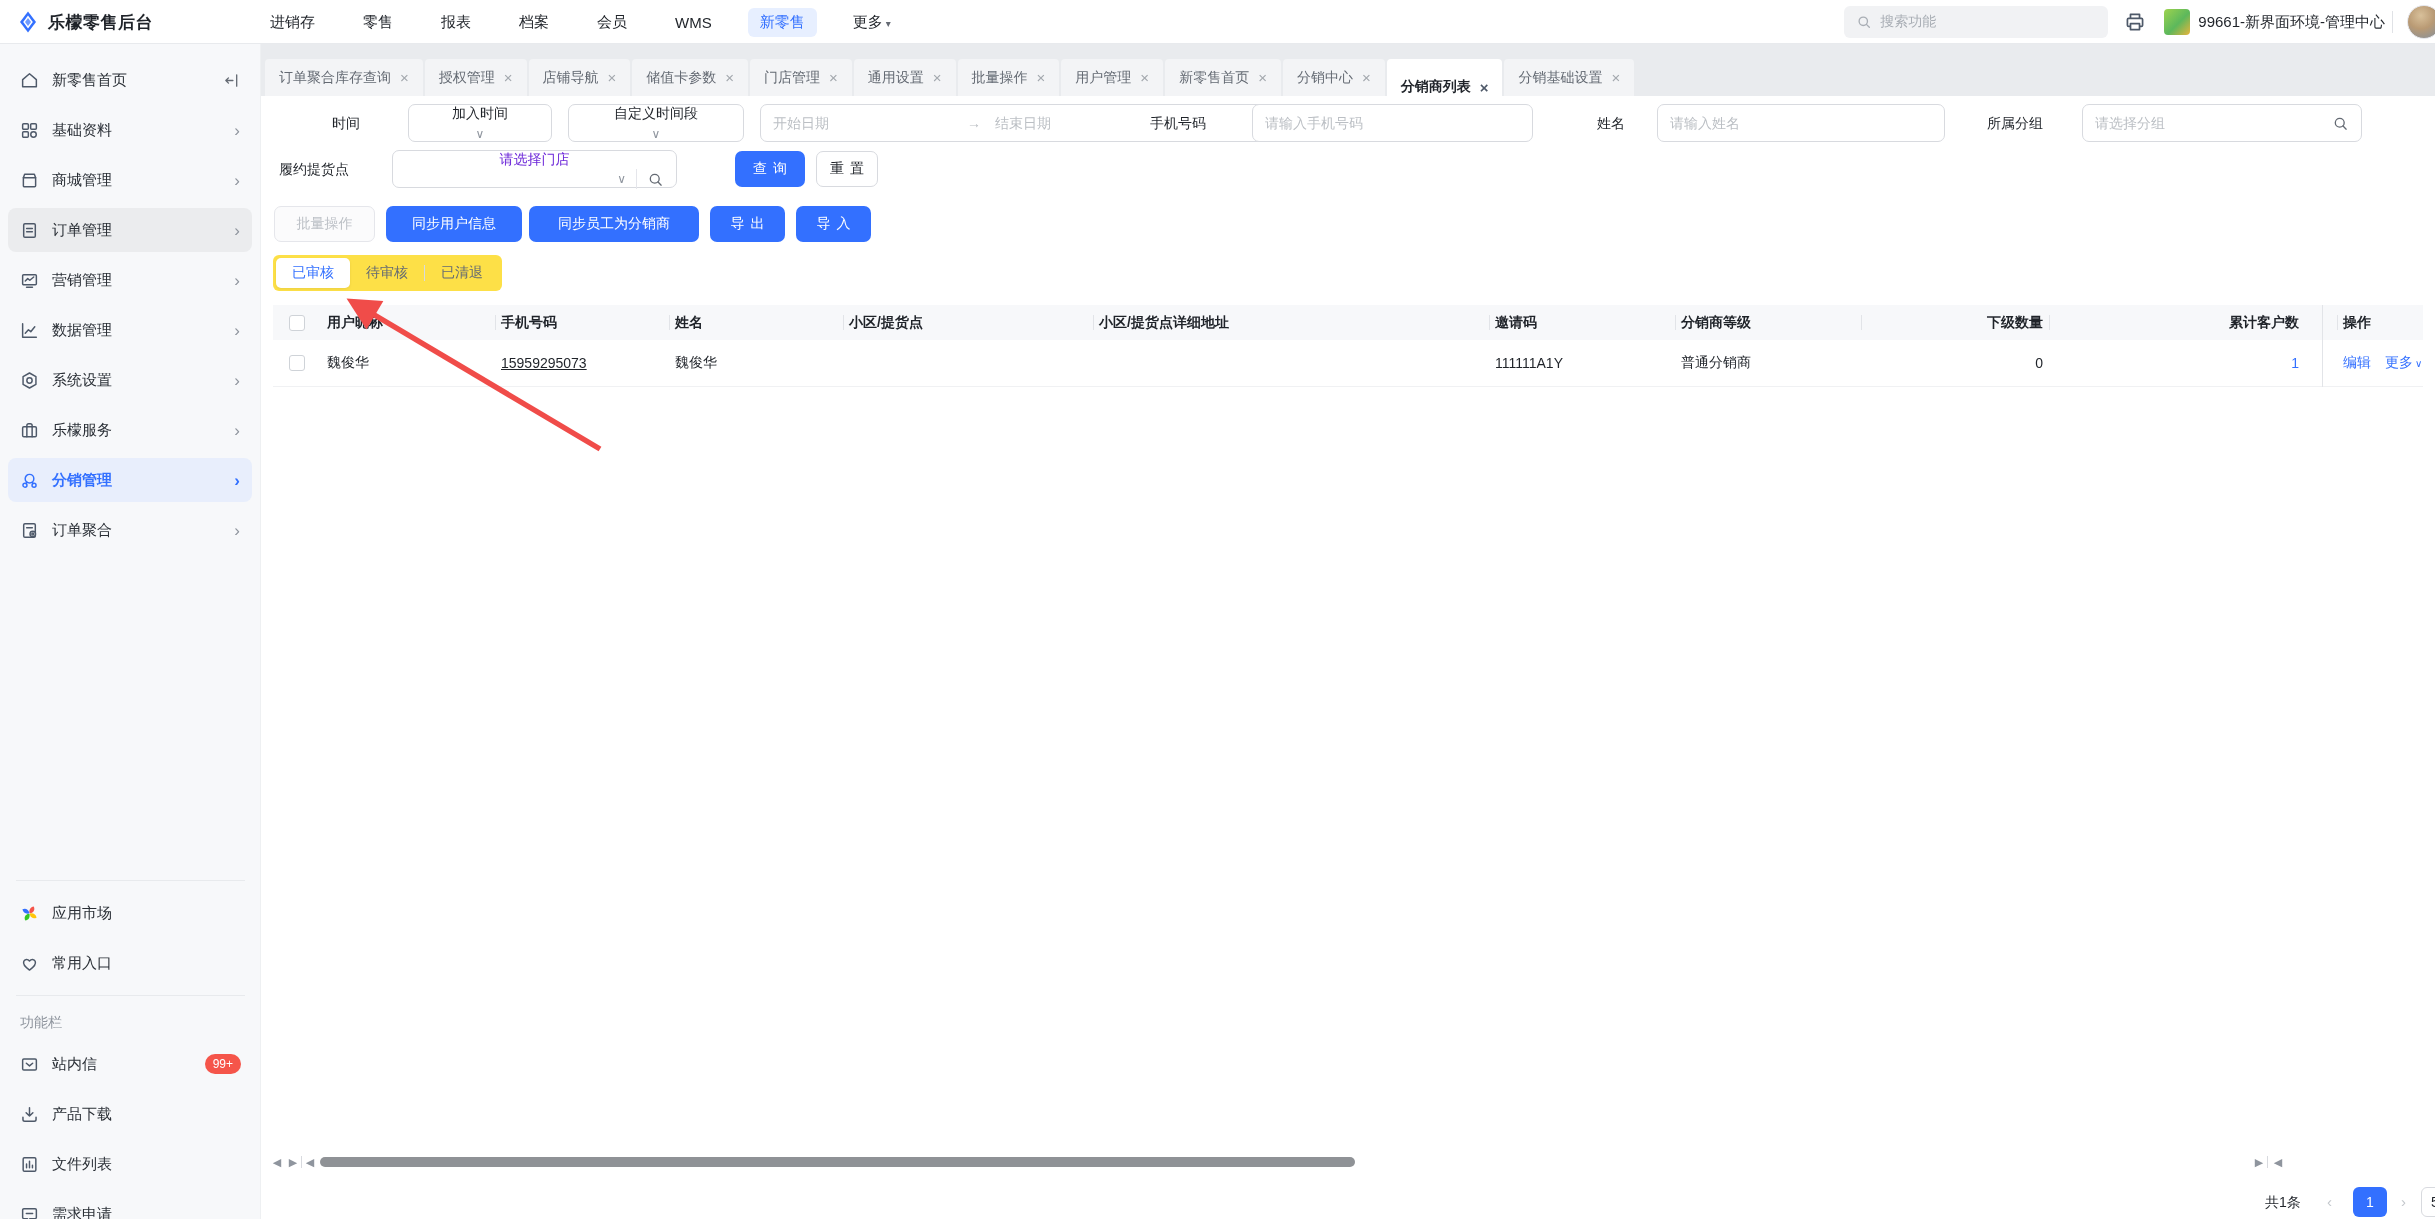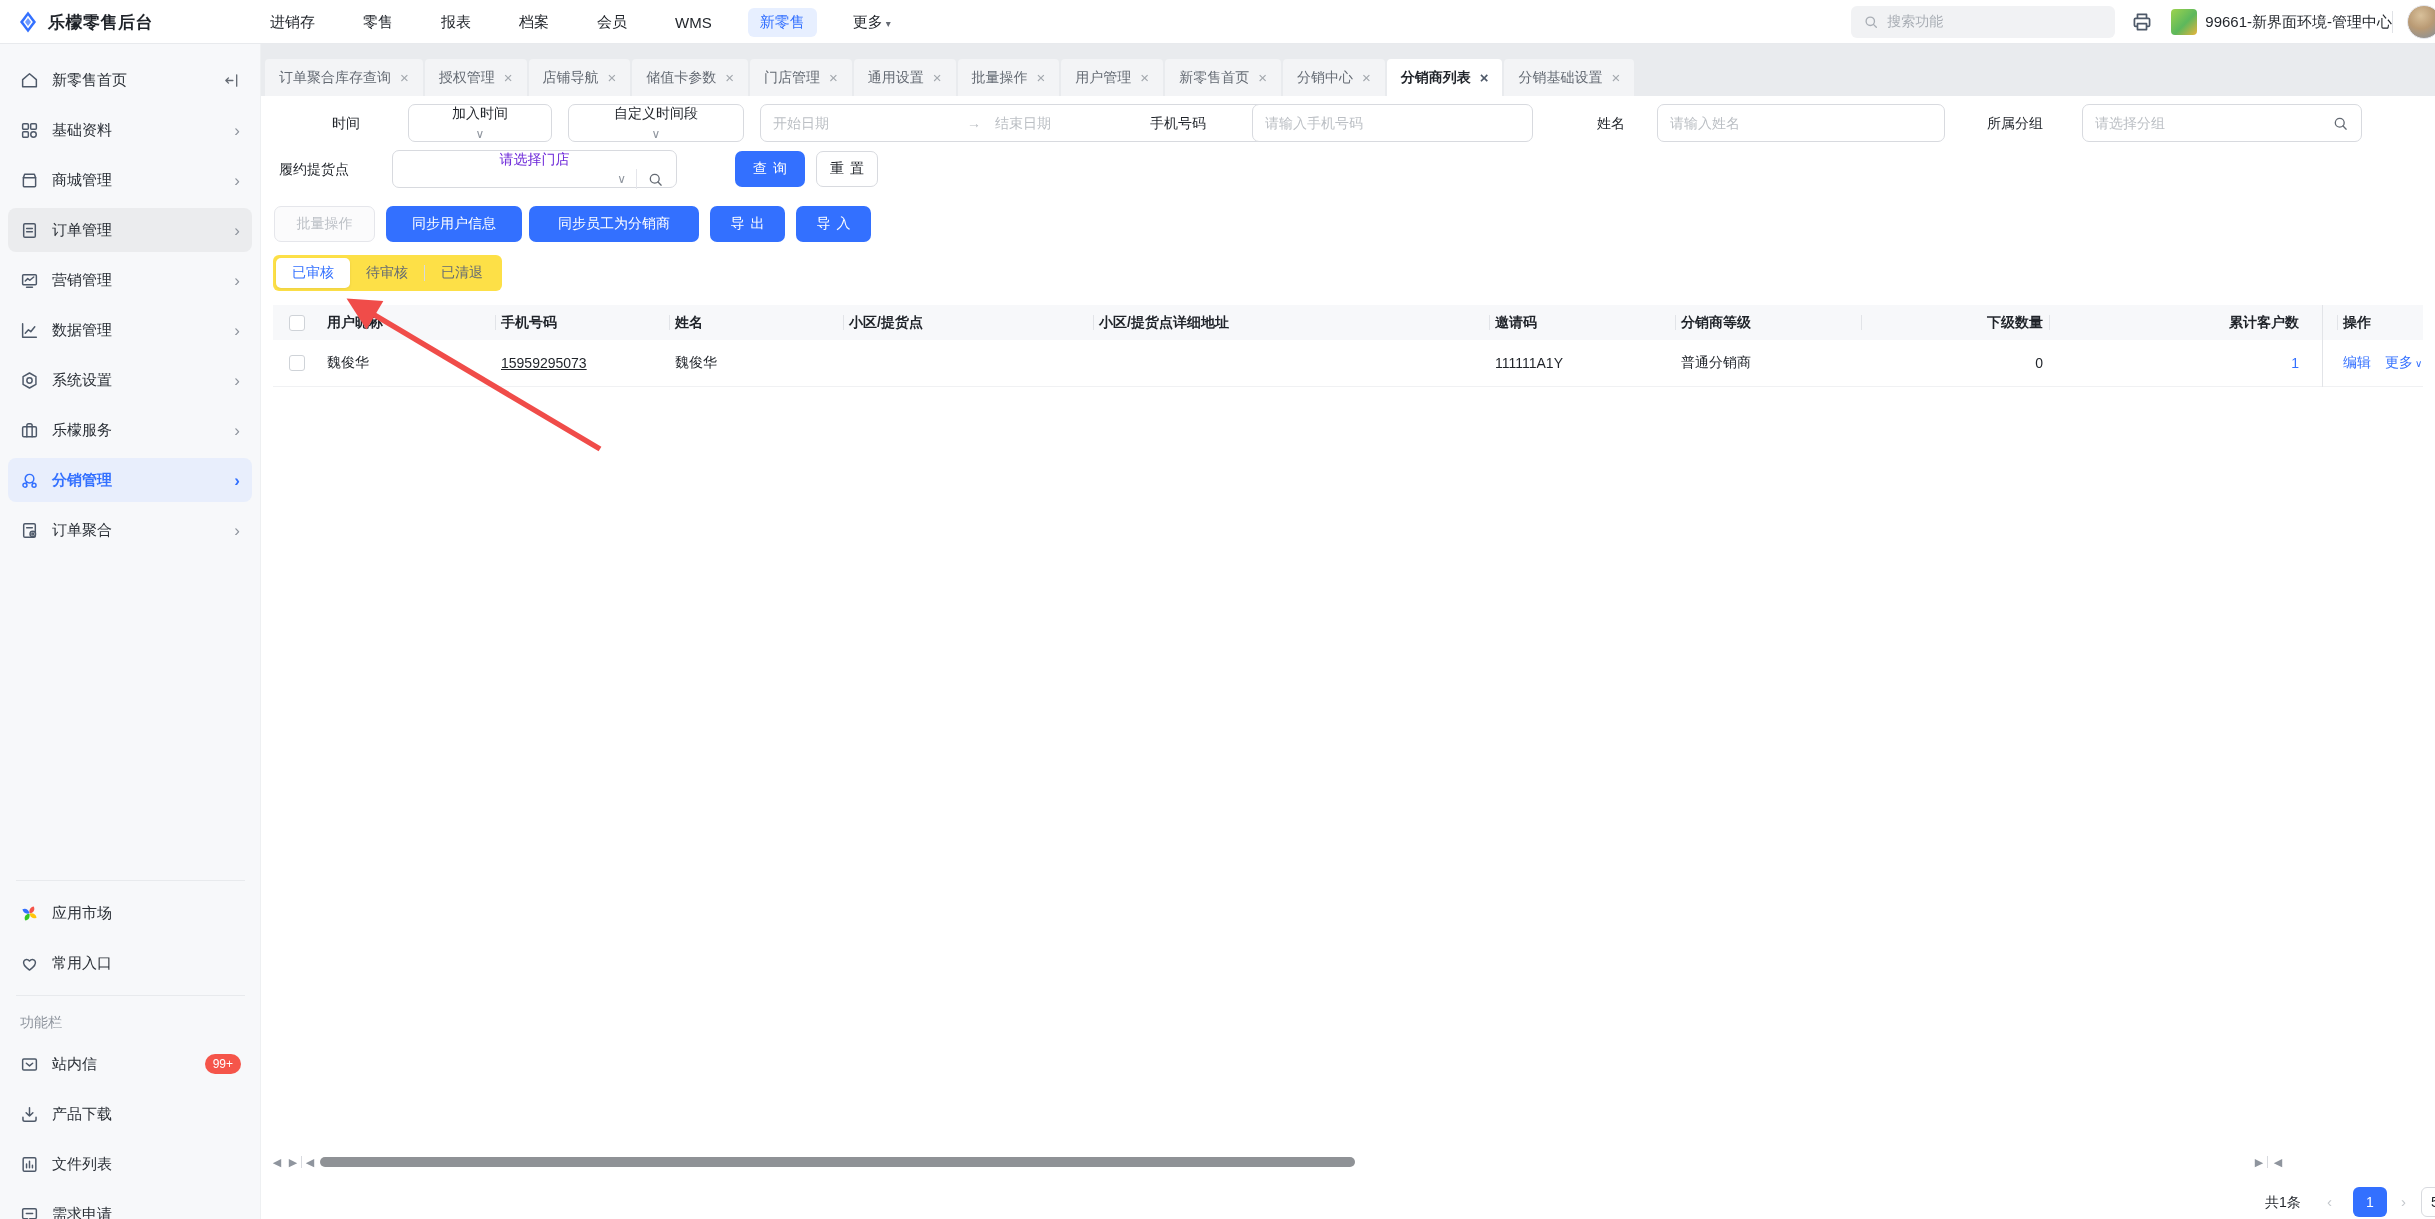--- a/index.html
+++ b/index.html
@@ -13,21 +13,21 @@
   .topnav { position:absolute; left:258px; top:0; height:44px; display:flex; align-items:center; gap:24px; }
   .nav-item { padding:5px 12px; border-radius:6px; font-size:15px; color:#1f2329; cursor:pointer; white-space:nowrap; }
   .nav-item.active { background:#e7efff; color:#3370ff; }
   .nav-caret { font-size:10px; color:#646a73; margin-left:3px; }
   .topbar-right { position:absolute; right:0; top:0; height:44px; display:flex; align-items:center; }
   .search-box { width:264px; height:32px; background:#f1f2f4; border-radius:6px; display:flex; align-items:center; gap:8px; padding:0 12px; color:#a9aeb5; margin-right:16px; }
   .search-box .icon svg { width:16px; height:16px; }
   .tb-icon { color:#4e5969; margin-right:18px; display:flex; }
   .tb-icon svg { width:22px; height:22px; }
   .store-avatar { width:26px; height:26px; border-radius:4px; background:linear-gradient(135deg,#9ed34e 0%,#5cb85c 55%,#e8b43c 100%); margin-right:8px; }
-  .tenant { font-size:15px; color:#1f2329; margin-right:0; white-space:nowrap; }
+  .tenant { font-size:15px; color:#1f2329; margin-right:7px; white-space:nowrap; }
   .tb-divider { width:1px; height:22px; background:#e0e2e6; margin-right:14px; }
   .user-avatar { width:34px; height:34px; border-radius:50%; background:radial-gradient(circle at 40% 30%,#d8c09a 0%,#b99a74 45%,#7f8ea0 100%); margin-right:-6px; border:1px solid #e5e6eb; }
 
   
   .sidebar { position:absolute; left:0; top:44px; width:261px; height:1175px; background:#f7f8fa; border-right:1px solid #eef0f2; z-index:20; }
   .side-list { padding:14px 8px 0 8px; }
   .side-item { height:44px; margin-bottom:6px; display:flex; align-items:center; gap:13px; padding:0 12px; border-radius:8px; font-size:15px; color:#2a2f36; cursor:pointer; }
   .side-item .icon { color:#4e5969; display:flex; }
   .side-item .icon svg { width:19px; height:19px; }
   .side-item.hovered { background:#ebecee; }
@@ -38,21 +38,21 @@
   .collapse-btn svg { width:17px; height:17px; }
   .side-bottom { position:absolute; left:0; top:836px; width:261px; }
   .side-divider { height:1px; background:#e8eaed; margin:0 16px 10px 16px; }
   .side-divider2 { height:1px; background:#e8eaed; margin:10px 16px 10px 16px; }
   .section-label { font-size:14px; color:#8f959e; padding:8px 20px 10px 20px; }
   .badge { margin-left:auto; background:#f5554a; color:#fff; font-size:12px; line-height:20px; padding:0 8px; border-radius:10px; }
 
   
   .tabbar { position:absolute; left:261px; top:44px; width:2174px; height:52px; background:#e9ebee; display:flex; align-items:flex-end; padding-left:4px; z-index:10; }
   .tab { height:37px; display:flex; align-items:center; gap:9px; padding:0 14px; margin-right:2px; background:#f3f4f6; border-radius:4px 4px 0 0; font-size:14px; color:#646a73; cursor:pointer; white-space:nowrap; }
-  .tab.active { background:#fff; color:#1f2329; font-weight:bold; }
+  .tab.active { background:#fff; color:#1f2329; font-weight:bold;align-items:flex-end; }
   .tab-close { color:#a2a7ad; font-size:15px; cursor:pointer; }
   .tab.active .tab-close { color:#4e5969; }
 
   
   .content { position:absolute; left:261px; top:96px; width:2174px; height:1123px; background:#fff; overflow:hidden; }
   .f-label { position:absolute; height:38px; line-height:38px; color:#1f2329; text-align:left; }
   .inp, .sel { position:absolute; height:38px; border:1px solid #d8dadf; border-radius:7px; background:#fff; display:flex; align-items:center; padding:0 12px; color:#1f2329; }
   .sel { justify-content:space-between; cursor:pointer;flex-direction:column; }
   .ph { color:#6d28d9; }
   .sel-caret { color:#8f959e; font-size:12px; }

